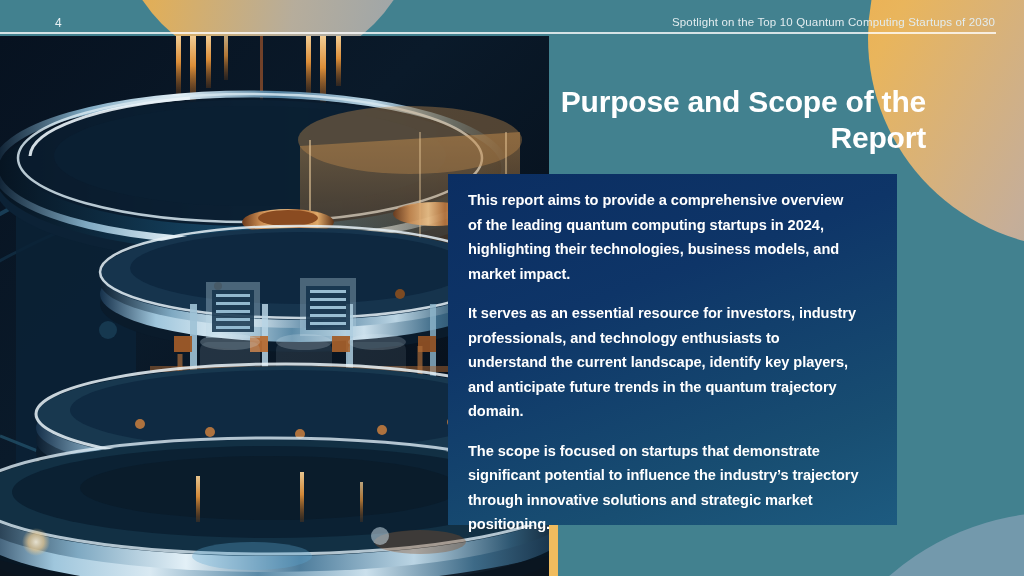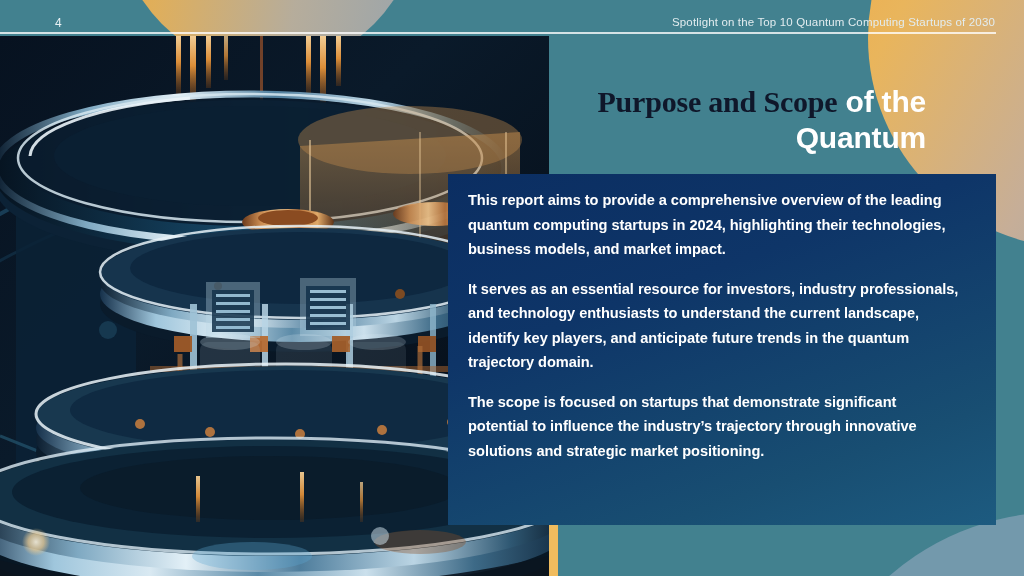--- a/index.html
+++ b/index.html
@@ -109,28 +109,28 @@
     left: 560px;
     top: 84px;
     width: 366px;
     text-align: right;
     font-size: 30px;
     line-height: 36px;
     font-weight: bold;
     color: #FFFFFF;
     letter-spacing: -0.2px;
   }
-  .slide-title .accent { color: #0f172a; font-family: Liberation Serif, serif; }
+  .slide-title .accent { color: #ffffff; }
 
   
   .body-panel {
     position: absolute;
     left: 448px;
     top: 174px;
-    width: 548px;
+    width: 449px;
     height: 351px;
     background: linear-gradient(160deg, #0B2E62 0%, #0E3568 35%, #184E72 78%, #1D5B80 100%);
     box-sizing: border-box;
     padding: 14px 36px 10px 20px;
   }
   .body-panel p {
     margin: 0 0 15px 0;
     font-size: 14.6px;
     line-height: 24.5px;
     font-weight: bold;
@@ -344,21 +344,21 @@
         <ellipse cx="420" cy="506" rx="46" ry="12" fill="#8A4D22" opacity="0.4"></ellipse>
       </g>
       <circle cx="36" cy="506" r="14" fill="url(#bulb)" opacity="0.85"></circle>
       <circle cx="380" cy="500" r="9" fill="#D8E9F3" opacity="0.5"></circle>
 
       <path d="M0 524 C 140 566 380 560 549 520 L549 540 L0 540 Z" fill="#0B1520" opacity="0.9"></path>
     </svg>
   </div>
 
   <div class="slide-title">
-    <span class="accent">Purpose and Scope</span><span> of the Quantum</span>
+    <span class="accent">Purpose and Scope</span><span> of the Report</span>
   </div>
 
   <div class="body-panel">
     <p>This report aims to provide a comprehensive overview of the leading quantum computing startups in 2024, highlighting their technologies, business models, and market impact.</p>
     <p>It serves as an essential resource for investors, industry professionals, and technology enthusiasts to understand the current landscape, identify key players, and anticipate future trends in the quantum trajectory domain.</p>
     <p>The scope is focused on startups that demonstrate significant potential to influence the industry’s trajectory through innovative solutions and strategic market positioning.</p>
   </div>
 
 </div>
 

